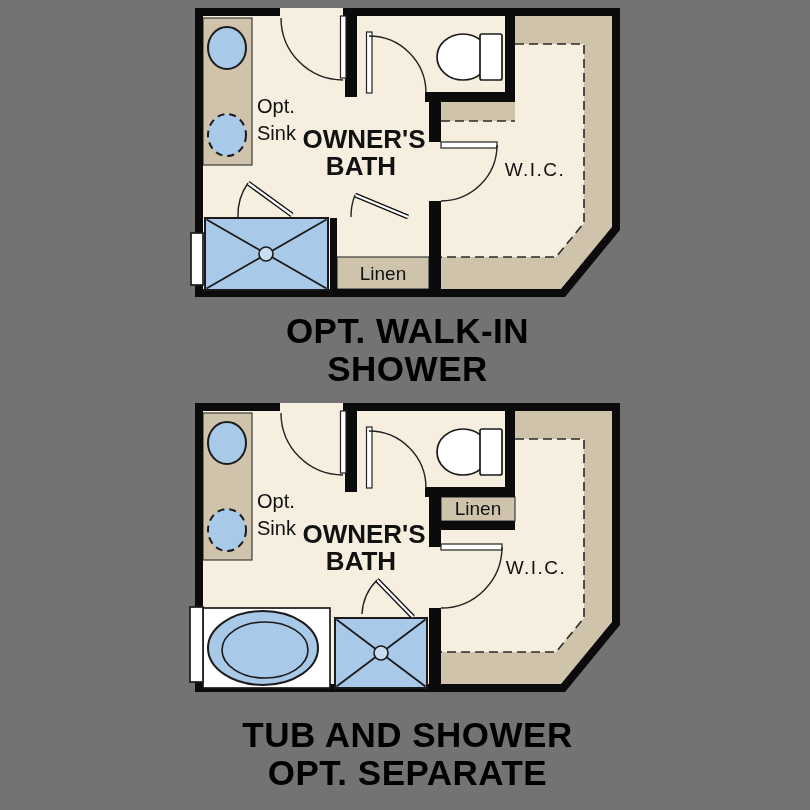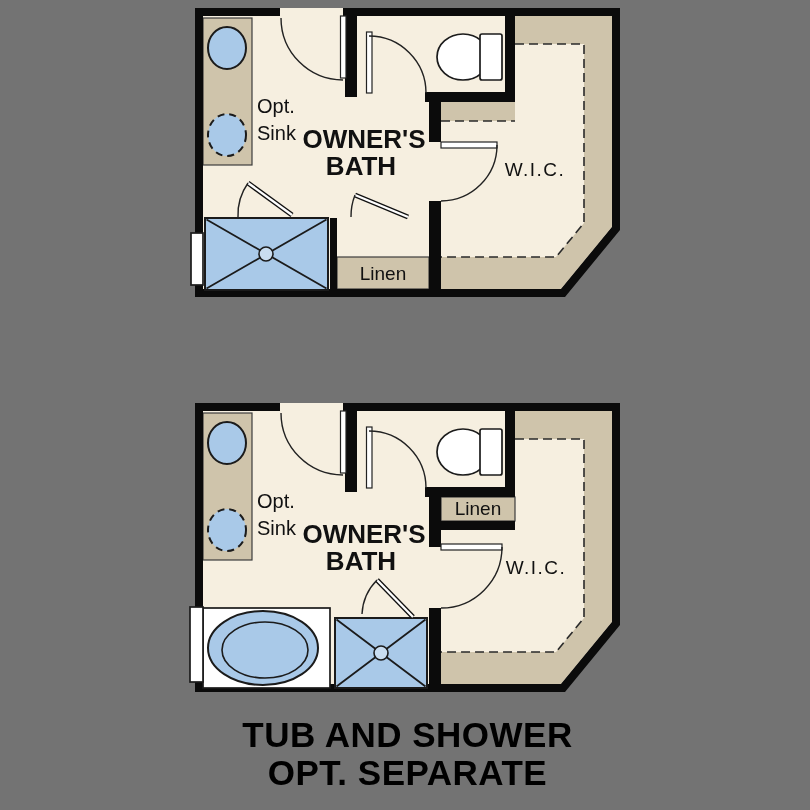--- a/index.html
+++ b/index.html
@@ -94,20 +94,24 @@
 
       <rect class="white" x="-4" y="225" width="12" height="52"></rect>
 
       <text class="t-small" x="62" y="105">Opt.</text>
       <text class="t-small" x="62" y="132">Sink</text>
       <text class="t-room" x="169" y="140" text-anchor="middle">OWNER'S</text>
       <text class="t-room" x="166" y="167" text-anchor="middle">BATH</text>
       <text class="t-wic" x="340" y="168" text-anchor="middle">W.I.C.</text>
       <text class="t-linen" x="188" y="272" text-anchor="middle">Linen</text>
     </svg>
+    <h2 class="plan-title">
+      <span>OPT. WALK-IN</span>
+      <span>SHOWER</span>
+    </h2>
   </section>
 
   <section class="plan" id="plan-tubshower">
     <svg width="441" height="291" viewBox="-8 0 441 291">
 
       <path class="floor" d="M8,8 H417 V219 L366,281 H8 Z"></path>
 
       <path class="cab" d="M320,8 H417 V219 L366,281 H246 V94 H320 Z"></path>
       <path class="floor" d="M320,36 H389 V215 L361,249 H246 V127 H320 Z"></path>
       <path class="dash" d="M320,36 H389 V215 L361,249 H246"></path>

